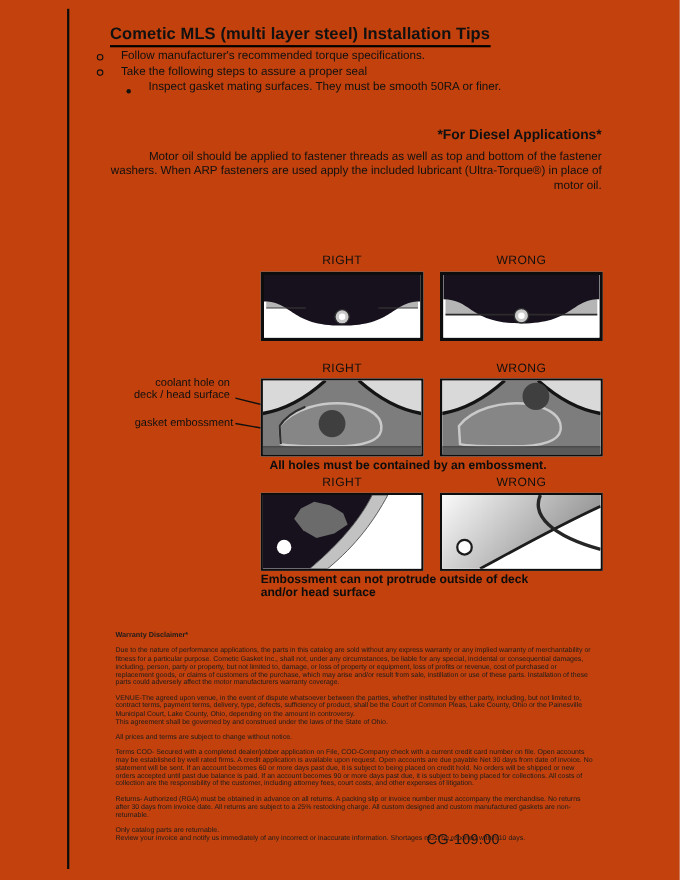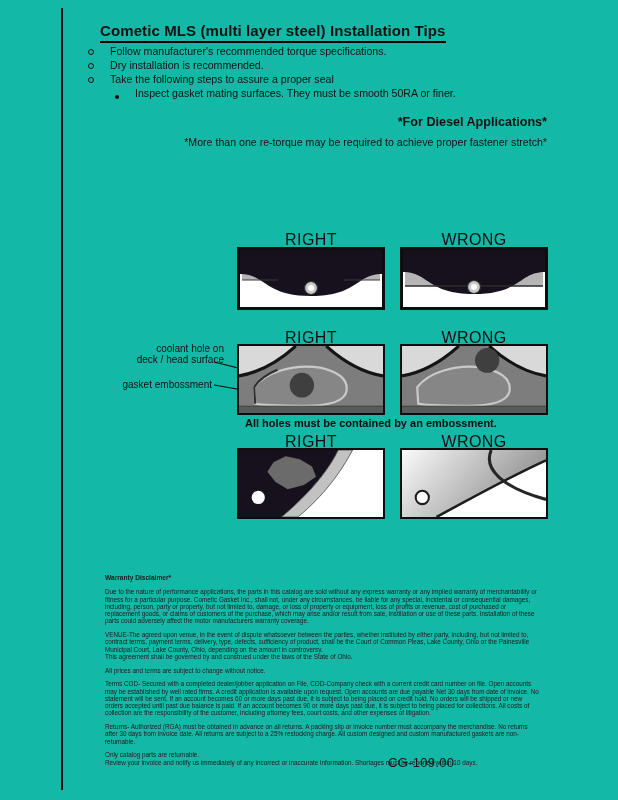--- a/index.html
+++ b/index.html
@@ -1,35 +1,35 @@
 <!DOCTYPE html>
 <html><head>
 <meta charset="utf-8">
 <style>
   html,body{margin:0;padding:0;background:#e8e8e8;}
   .page{
     position:relative;width:618px;height:800px;margin:0 auto;
-    background:#14b8a6;overflow:hidden;
+    background:#c2410c;overflow:hidden;
     font-family:"Liberation Sans","DejaVu Sans",sans-serif;color:#111;
   }
   .abs{position:absolute;}
   .rule-left{left:61px;top:8px;width:2px;height:782px;background:#0c0c0c;}
   .title{
     left:100px;top:22px;font-size:15px;font-weight:bold;
     border-bottom:2px solid #000;padding-bottom:2px;letter-spacing:.1px;
   }
   .tips{left:88px;top:46px;width:470px;font-size:10.6px;}
   .tip-row{display:flex;align-items:flex-start;margin-bottom:2.5px;line-height:11.4px;gap:12px;}
   .tip-row.sub{margin-left:27px;align-items:flex-end;}
   .marker-ring{flex:0 0 auto;width:4px;height:4px;border:1px solid #111;border-radius:50%;margin:3px 4px 0 0;}
   .marker-dot{flex:0 0 auto;width:4px;height:4px;background:#111;border-radius:50%;margin:3px 4px 0 0;}
   .diesel{left:100px;top:116px;width:447px;font-size:10.6px;line-height:13.6px;text-align:right;}
   .diesel h2{font-size:12.6px;margin:0 0 6px 0;}
   .diesel p{margin:0 0 10px 0;}
-  .fig-label{width:148px;text-align:center;font-size:16px;letter-spacing:.4px;color:#101010;}
+  .fig-label{width:148px;text-align:center;font-size:11px;letter-spacing:.4px;color:#101010;}
   .fig-box{width:148px;box-sizing:border-box;background:#fff;}
   .b3{border:3px solid #0d0d0d;}
   .b2{border:2px solid #0d0d0d;}
   .fig-box svg{display:block;width:100%;height:100%;}
   .caption{font-weight:bold;font-size:11px;line-height:11.8px;color:#0d0d0d;}
   .pre{white-space:pre-line;}
   .callout{font-size:10px;line-height:11.4px;text-align:right;color:#101010;}
   .legal{left:105px;top:574px;width:436px;font-size:6.35px;line-height:7.25px;color:#1c1c1c;}
   .legal h3{font-size:6.6px;margin:0 0 7px 0;}
   .legal p{margin:0 0 6.5px 0;}
@@ -44,35 +44,31 @@
 
   <div class="abs title">Cometic MLS (multi layer steel) Installation Tips</div>
 
   <div class="abs tips">
     <div class="tip-row">
       <span class="marker-ring"></span>
       <span>Follow manufacturer's recommended torque specifications.</span>
     </div>
     <div class="tip-row">
       <span class="marker-ring"></span>
-      <span>Dry installation is recommended.</span>
-    </div>
-    <div class="tip-row">
-      <span class="marker-ring"></span>
       <span>Take the following steps to assure a proper seal</span>
     </div>
     <div class="tip-row sub">
       <span class="marker-dot"></span>
       <span>Inspect gasket mating surfaces.  They must be smooth 50RA or finer.</span>
     </div>
   </div>
 
   <div class="abs diesel">
     <h2>*For Diesel Applications*</h2>
-    <p>*More than one re-torque may be required to achieve proper fastener stretch*</p>
+    <p>Motor oil should be applied to fastener threads as well as top and bottom of the fastener washers. When ARP fasteners are used apply the included lubricant (Ultra-Torque®) in place of motor oil.</p>
   </div>
 
   <div class="abs fig-label" style="left:237px;top:231px">RIGHT</div>
   <div class="abs fig-label" style="left:400px;top:231px">WRONG</div>
 
   <div class="abs fig-box b3" style="left:237px;top:247px;height:63px">
     <svg viewBox="0 0 142 57" preserveAspectRatio="none">
       <rect x="0" y="0" width="142" height="57" fill="#ffffff"></rect>
       <rect x="2" y="24" width="138" height="6" fill="#b5b5b5"></rect>
       <path d="M0,0 H142 V24 C116,24 118,46 71,46 C24,46 26,24 0,24 Z" fill="#17101d"></path>
@@ -88,21 +84,21 @@
       <path d="M0,0 H142 V22 C116,22 118,44 71,44 C24,44 26,22 0,22 Z" fill="#17101d"></path>
       <path d="M2,36 H140" stroke="#2b2b2b" stroke-width="1.5" fill="none"></path>
       <circle cx="71" cy="37" r="6.5" fill="#c9c9c9" stroke="#2e2e2e" stroke-width="1.2"></circle>
       <circle cx="71" cy="37" r="3" fill="#ffffff"></circle>
     </svg>
   </div>
 
   <div class="abs fig-label" style="left:237px;top:329px">RIGHT</div>
   <div class="abs fig-label" style="left:400px;top:329px">WRONG</div>
 
-  <div class="abs callout pre" style="left:104px;top:343px;width:120px">coolant hole on
+  <div class="abs callout pre" style="left:89px;top:343px;width:120px">coolant hole on
 deck / head surface</div>
   <div class="abs callout" style="left:92px;top:379px;width:120px">gasket embossment</div>
   <svg class="abs" style="left:212px;top:352px" width="100" height="48">
     <line x1="2" y1="10" x2="92" y2="32" stroke="#101010" stroke-width="1.2"></line>
     <line x1="2" y1="33" x2="54" y2="42" stroke="#101010" stroke-width="1.2"></line>
   </svg>
 
   <div class="abs fig-box b2" style="left:237px;top:344px;height:71px">
     <svg viewBox="0 0 142 65" preserveAspectRatio="none">
       <rect x="0" y="0" width="142" height="65" fill="#7d7d7d"></rect>
@@ -152,20 +148,22 @@
           <stop offset="1" stop-color="#8f8f8f"></stop>
         </linearGradient>
       </defs>
       <rect x="0" y="0" width="142" height="65" fill="#ffffff"></rect>
       <path d="M0,0 H142 V10 C106,26 66,48 34,65 L0,65 Z" fill="url(#g3)"></path>
       <path d="M142,10 C106,26 66,48 34,65" stroke="#1c1c1c" stroke-width="2.5" fill="none"></path>
       <path d="M88,0 C80,18 98,36 142,48" stroke="#262626" stroke-width="3" fill="none"></path>
       <circle cx="20" cy="46" r="6.5" fill="#ffffff" stroke="#1c1c1c" stroke-width="2"></circle>
     </svg>
   </div>
+  <div class="abs caption pre" style="left:237px;top:522px;width:320px">Embossment can not protrude outside of deck
+and/or head surface</div>
 
   <div class="abs legal">
     <h3>Warranty Disclaimer*</h3>
     <p class="pre">Due to the nature of performance applications, the parts in this catalog are sold without any express warranty or any implied warranty of merchantability or fitness for a particular purpose.  Cometic Gasket Inc., shall not, under any circumstances, be liable for any special, incidental or consequential damages, including, person, party or property, but not limited to, damage, or loss of property or equipment, loss of profits or revenue, cost of purchased or replacement goods, or claims of customers of the purchase, which may arise and/or result from sale, instillation or use of these parts.  Installation of these parts could adversely affect the motor manufacturers warranty coverage.</p>
     <p class="pre">VENUE-The agreed upon venue, in the event of dispute whatsoever between the parties, whether instituted by either party, including, but not limited to, contract terms, payment terms, delivery, type, defects, sufficiency of product, shall be the Court of Common Pleas, Lake County, Ohio or the Painesville Municipal Court, Lake County, Ohio, depending on the amount in controversy.
 This agreement shall be governed by and construed under the laws of the State of Ohio.</p>
     <p class="pre">All prices and terms are subject to change without notice.</p>
     <p class="pre">Terms COD- Secured with a completed dealer/jobber application on File, COD-Company check with a current credit card number on file.  Open accounts may be established by well rated firms.  A credit application is available upon request.  Open accounts are due payable Net 30 days from date of invoice.  No statement will be sent.  If an account becomes 60 or more days past due, it is subject to being placed on credit hold.  No orders will be shipped or new orders accepted until past due balance is paid.  If an account becomes 90 or more days past due, it is subject to being placed for collections.  All costs of collection are the responsibility of the customer, including attorney fees, court costs, and other expenses of litigation.</p>
     <p class="pre">Returns- Authorized (RGA) must be obtained in advance on all returns.  A packing slip or invoice number must accompany the merchandise.  No returns after 30 days from invoice date.  All returns are subject to a 25% restocking charge.  All custom designed and custom manufactured gaskets are non-returnable.</p>
     <p class="pre">Only catalog parts are returnable.

